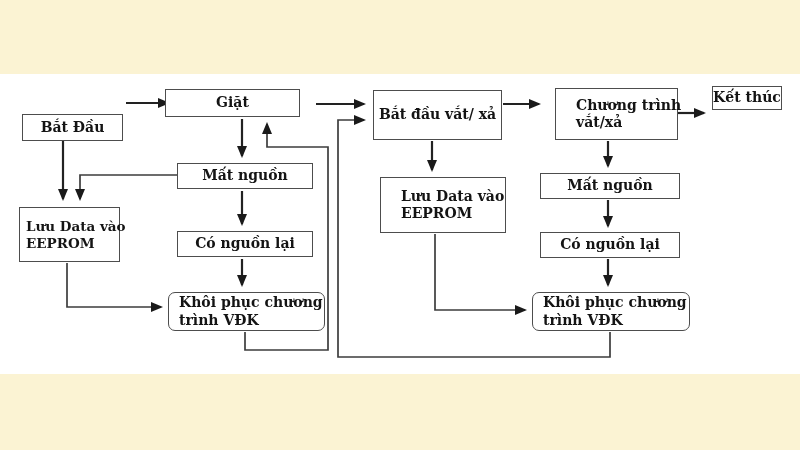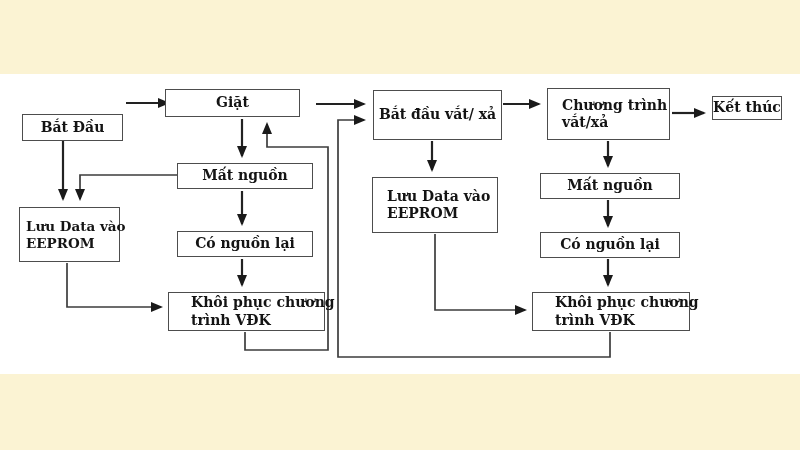--- a/index.html
+++ b/index.html
@@ -34,22 +34,22 @@
     justify-content: center;
     line-height: 1.25;
     white-space: nowrap;
   }
   .node.multi {
     flex-direction: column;
     align-items: flex-start;
     justify-content: center;
   }
   .node.pad6  { padding-left: 6px; }
-  .node.pad10 { padding-left: 22px; }
-  .node.pad14 { padding-left: 14px; }
+  .node.pad10 { padding-left: 10px; border-radius: 7px; }
+  .node.pad14 { padding-left: 20px; margin-left: 8px; }
   .node.small { font-size: 13.5px; }
 </style>
 </head>
 <body>
 
 <div class="panel"></div>
 
 <svg class="edges" width="800" height="450" viewBox="0 0 800 450" fill="none" xmlns="http://www.w3.org/2000/svg">
   <defs>
     <marker id="ah" markerUnits="userSpaceOnUse" markerWidth="12" markerHeight="10" refX="10" refY="5" orient="auto">
@@ -81,21 +81,21 @@
 
 <div class="node" style="left:165px; top:89px;  width:135px; height:28px;">Giặt</div>
 
 <div class="node" style="left:373px; top:90px;  width:129px; height:50px;text-align:right;">Bắt đầu vắt/ xả</div>
 
 <div class="node multi pad14" style="left:547px; top:88px; width:123px; height:52px;">
   <span>Chương trình</span>
   <span>vắt/xả</span>
 </div>
 
-<div class="node" style="left:712px; top:96px; width:70px; height:24px;">Kết thúc</div>
+<div class="node" style="left:712px; top:86px; width:70px; height:24px;">Kết thúc</div>
 
 <div class="node" style="left:177px; top:163px; width:136px; height:26px;">Mất nguồn</div>
 
 <div class="node multi pad6 small" style="left:19px; top:207px; width:101px; height:55px;">
   <span>Lưu Data vào</span>
   <span>EEPROM</span>
 </div>
 
 <div class="node" style="left:177px; top:231px; width:136px; height:26px;">Có nguồn lại</div>
 

